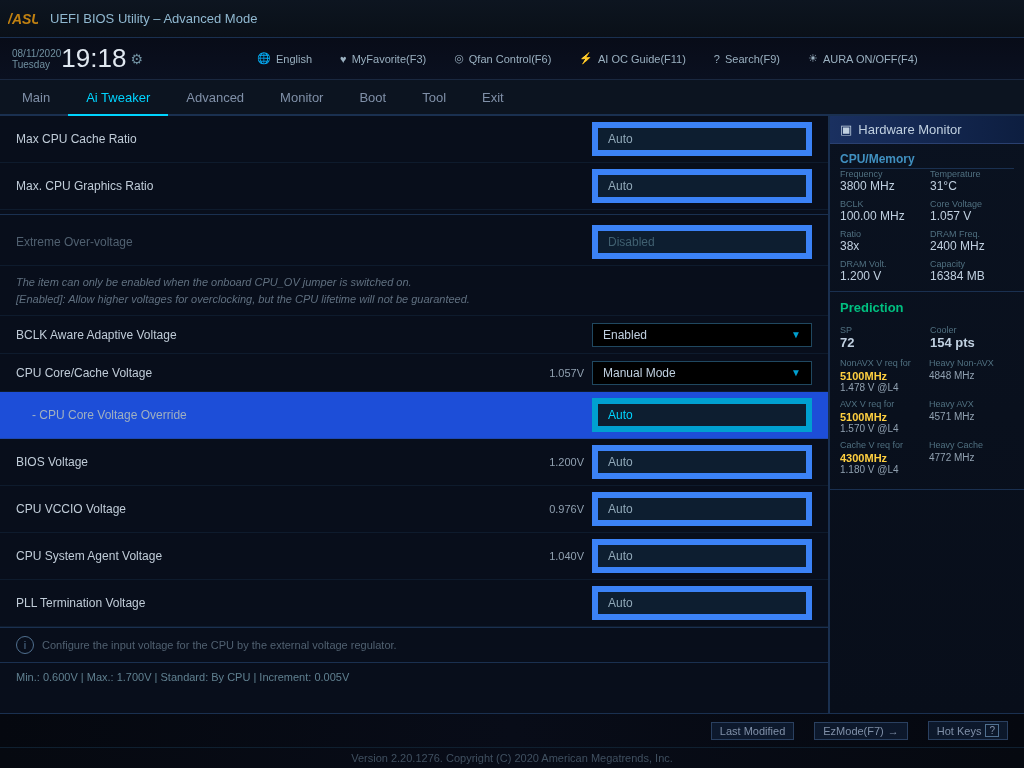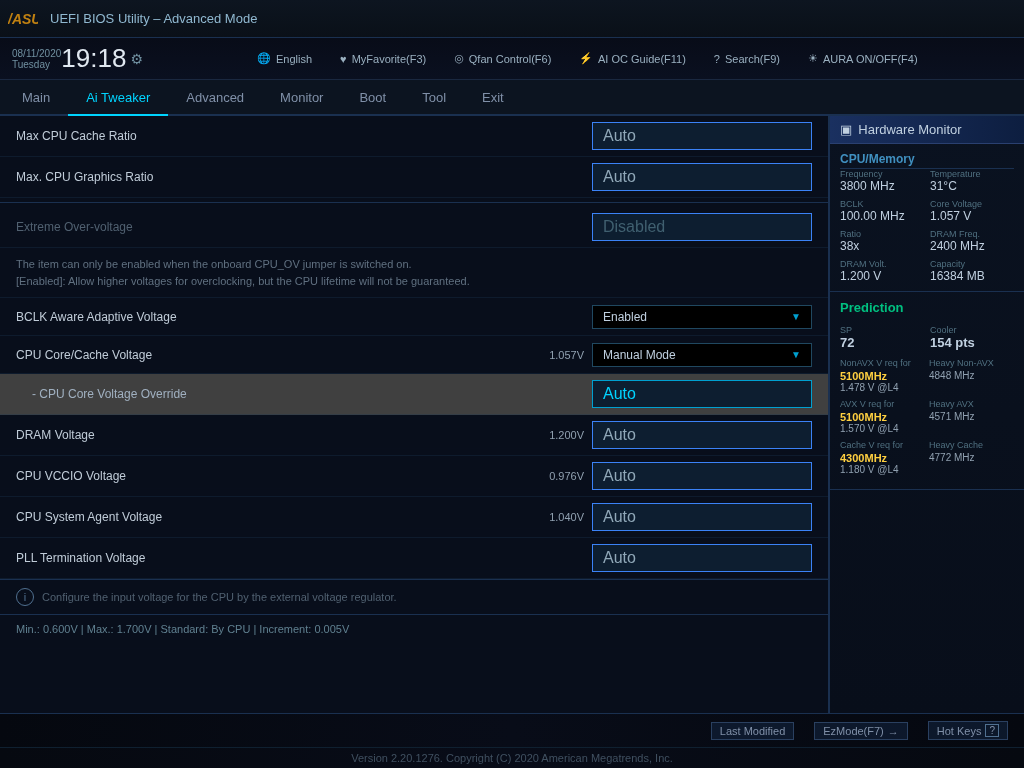--- a/index.html
+++ b/index.html
@@ -151,21 +151,21 @@
       width: 100%;
     }
 
     .setting-row {
       display: flex;
       align-items: center;
       padding: 6px 16px;
       border-bottom: 1px solid rgba(30,60,90,0.3);
       min-height: 38px;
     }
-    .setting-row.active-row { background: #404040; }
+    .setting-row.active-row { background: #1d4ed8; }
 
     .setting-label {
       flex: 1;
       font-size: 12px;
       color: #c0ccd8;
     }
 
     .setting-label.dimmed { color: #506070; }
     .setting-label.sub-item { padding-left: 16px; color: #a0b0c0; }
 
@@ -176,23 +176,23 @@
       min-width: 55px;
       text-align: right;
     }
 
     .setting-control {
       min-width: 220px;
     }
 
     .control-box {
       background: #0d1e30;
-      border: 1px solid #3b82f6;
+      border: 6px solid #3b82f6;
       padding: 4px 10px;
-      font-size: 16px;
+      font-size: 12px;
       color: #90a8b8;
       min-width: 220px;
       display: flex;
       align-items: center;
       justify-content: space-between;
     }
 
     .control-box.active {
       border-color: #00a0d0;
       color: #00d4ff;
@@ -218,20 +218,21 @@
       background: #1a3050;
       margin: 4px 0;
     }
 
     .description-box {
       padding: 8px 16px;
       font-size: 11px;
       color: #607080;
       line-height: 1.5;
       border-bottom: 1px solid rgba(30,60,90,0.3);
+      font-style: italic;
     }
 
     .footer-info {
       padding: 8px 16px;
       font-size: 11px;
       color: #506070;
       display: flex;
       align-items: center;
       gap: 8px;
       border-top: 1px solid #1a3050;
@@ -526,21 +527,21 @@
         <div class="setting-row active-row">
           <span class="setting-label sub-item">- CPU Core Voltage Override</span>
           <div class="setting-control">
             <div class="control-box active">
               <span>Auto</span>
             </div>
           </div>
         </div>
 
         <div class="setting-row">
-          <span class="setting-label">DRAM Voltage</span>
+          <span class="setting-label">BIOS Voltage</span>
           <span class="setting-value">1.200V</span>
           <div class="setting-control">
             <div class="control-box">
               <span>Auto</span>
             </div>
           </div>
         </div>
 
         <div class="setting-row">
           <span class="setting-label">CPU VCCIO Voltage</span>

